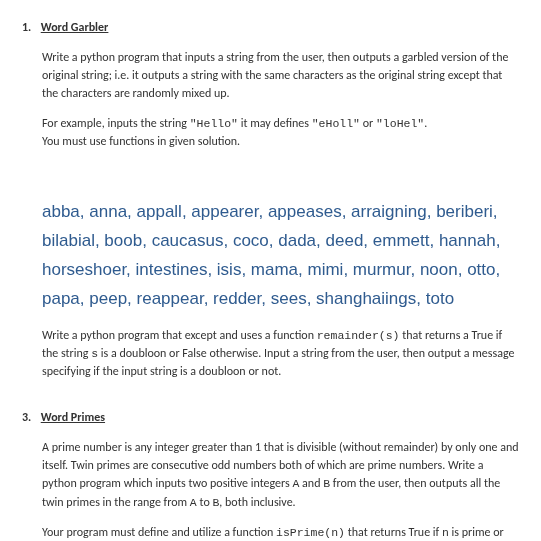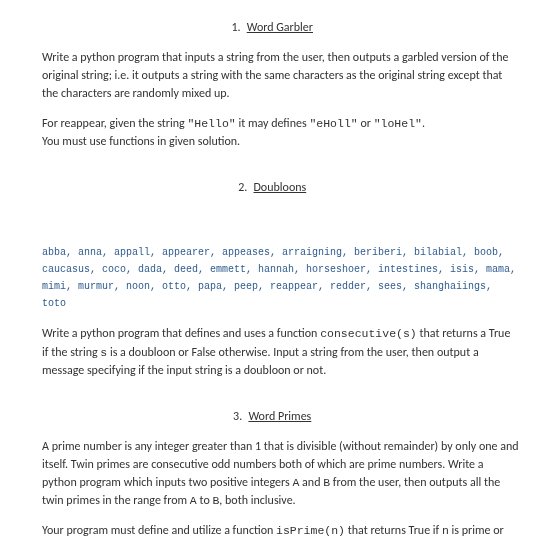--- a/index.html
+++ b/index.html
@@ -10,79 +10,74 @@
     padding: 18px 22px 20px 22px;
     width: 541px;
     box-sizing: border-box;
     line-height: 1.5;
     background: #ffffff;
   }
   .section {
     margin-bottom: 28px;
   }
   .heading {
-    font-weight: normal;
+    font-weight: bold;
     margin-bottom: 8px;
-    text-align: center;
   }
   .num {
     display: inline-block;
     min-width: 16px;
   }
   .title {
     text-decoration: underline;
   }
   .body {
     padding-left: 20px;
   }
   .para {
     margin-bottom: 12px;
     margin-top: 12px;
   }
   code, .code {
     font-family: "Courier New", Courier, monospace;
     font-size: 11.5px;
   }
   .examples {
-    font-family: Liberation Mono, monospace;
-    font-size: 10px;
+    font-family: Liberation Sans, sans-serif;
+    font-size: 17px;
     color: #2f5b8f;
     white-space: normal;
     word-wrap: break-word;
     margin-bottom: 12px;
     line-height: 1.7;
     margin-top: 48px;
   }
 </style>
 </head>
 <body>
 
 <div class="section">
   <div class="heading">
     <span class="num">1.</span>
     <span class="title">Word Garbler</span>
   </div>
   <div class="body">
     <div class="para">Write a python program that inputs a string from the user, then outputs a garbled version of the original string; i.e. it outputs a string with the same characters as the original string except that the characters are randomly mixed up.</div>
     <div>
-      <span>For reappear, given the string </span><code>"Hello"</code><span> it may defines </span><code>"eHoll"</code><span> or </span><code>"loHel"</code><span>.</span>
+      <span>For example, inputs the string </span><code>"Hello"</code><span> it may defines </span><code>"eHoll"</code><span> or </span><code>"loHel"</code><span>.</span>
     </div>
     <div>You must use functions in given solution.</div>
   </div>
 </div>
 
 <div class="section">
-  <div class="heading">
-    <span class="num">2.</span>
-    <span class="title">Doubloons</span>
-  </div>
   <div class="body">
     <div class="examples">abba, anna, appall, appearer, appeases, arraigning, beriberi, bilabial, boob, caucasus, coco, dada, deed, emmett, hannah, horseshoer, intestines, isis, mama, mimi, murmur, noon, otto, papa, peep, reappear, redder, sees, shanghaiings, toto</div>
     <div class="para">
-      <span>Write a python program that defines and uses a function </span><code>consecutive(s)</code><span> that returns a True if the string </span><code>s</code><span> is a doubloon or False otherwise. Input a string from the user, then output a message specifying if the input string is a doubloon or not.</span>
+      <span>Write a python program that except and uses a function </span><code>remainder(s)</code><span> that returns a True if the string </span><code>s</code><span> is a doubloon or False otherwise. Input a string from the user, then output a message specifying if the input string is a doubloon or not.</span>
     </div>
   </div>
 </div>
 
 <div class="section">
   <div class="heading">
     <span class="num">3.</span>
     <span class="title">Word Primes</span>
   </div>
   <div class="body">

